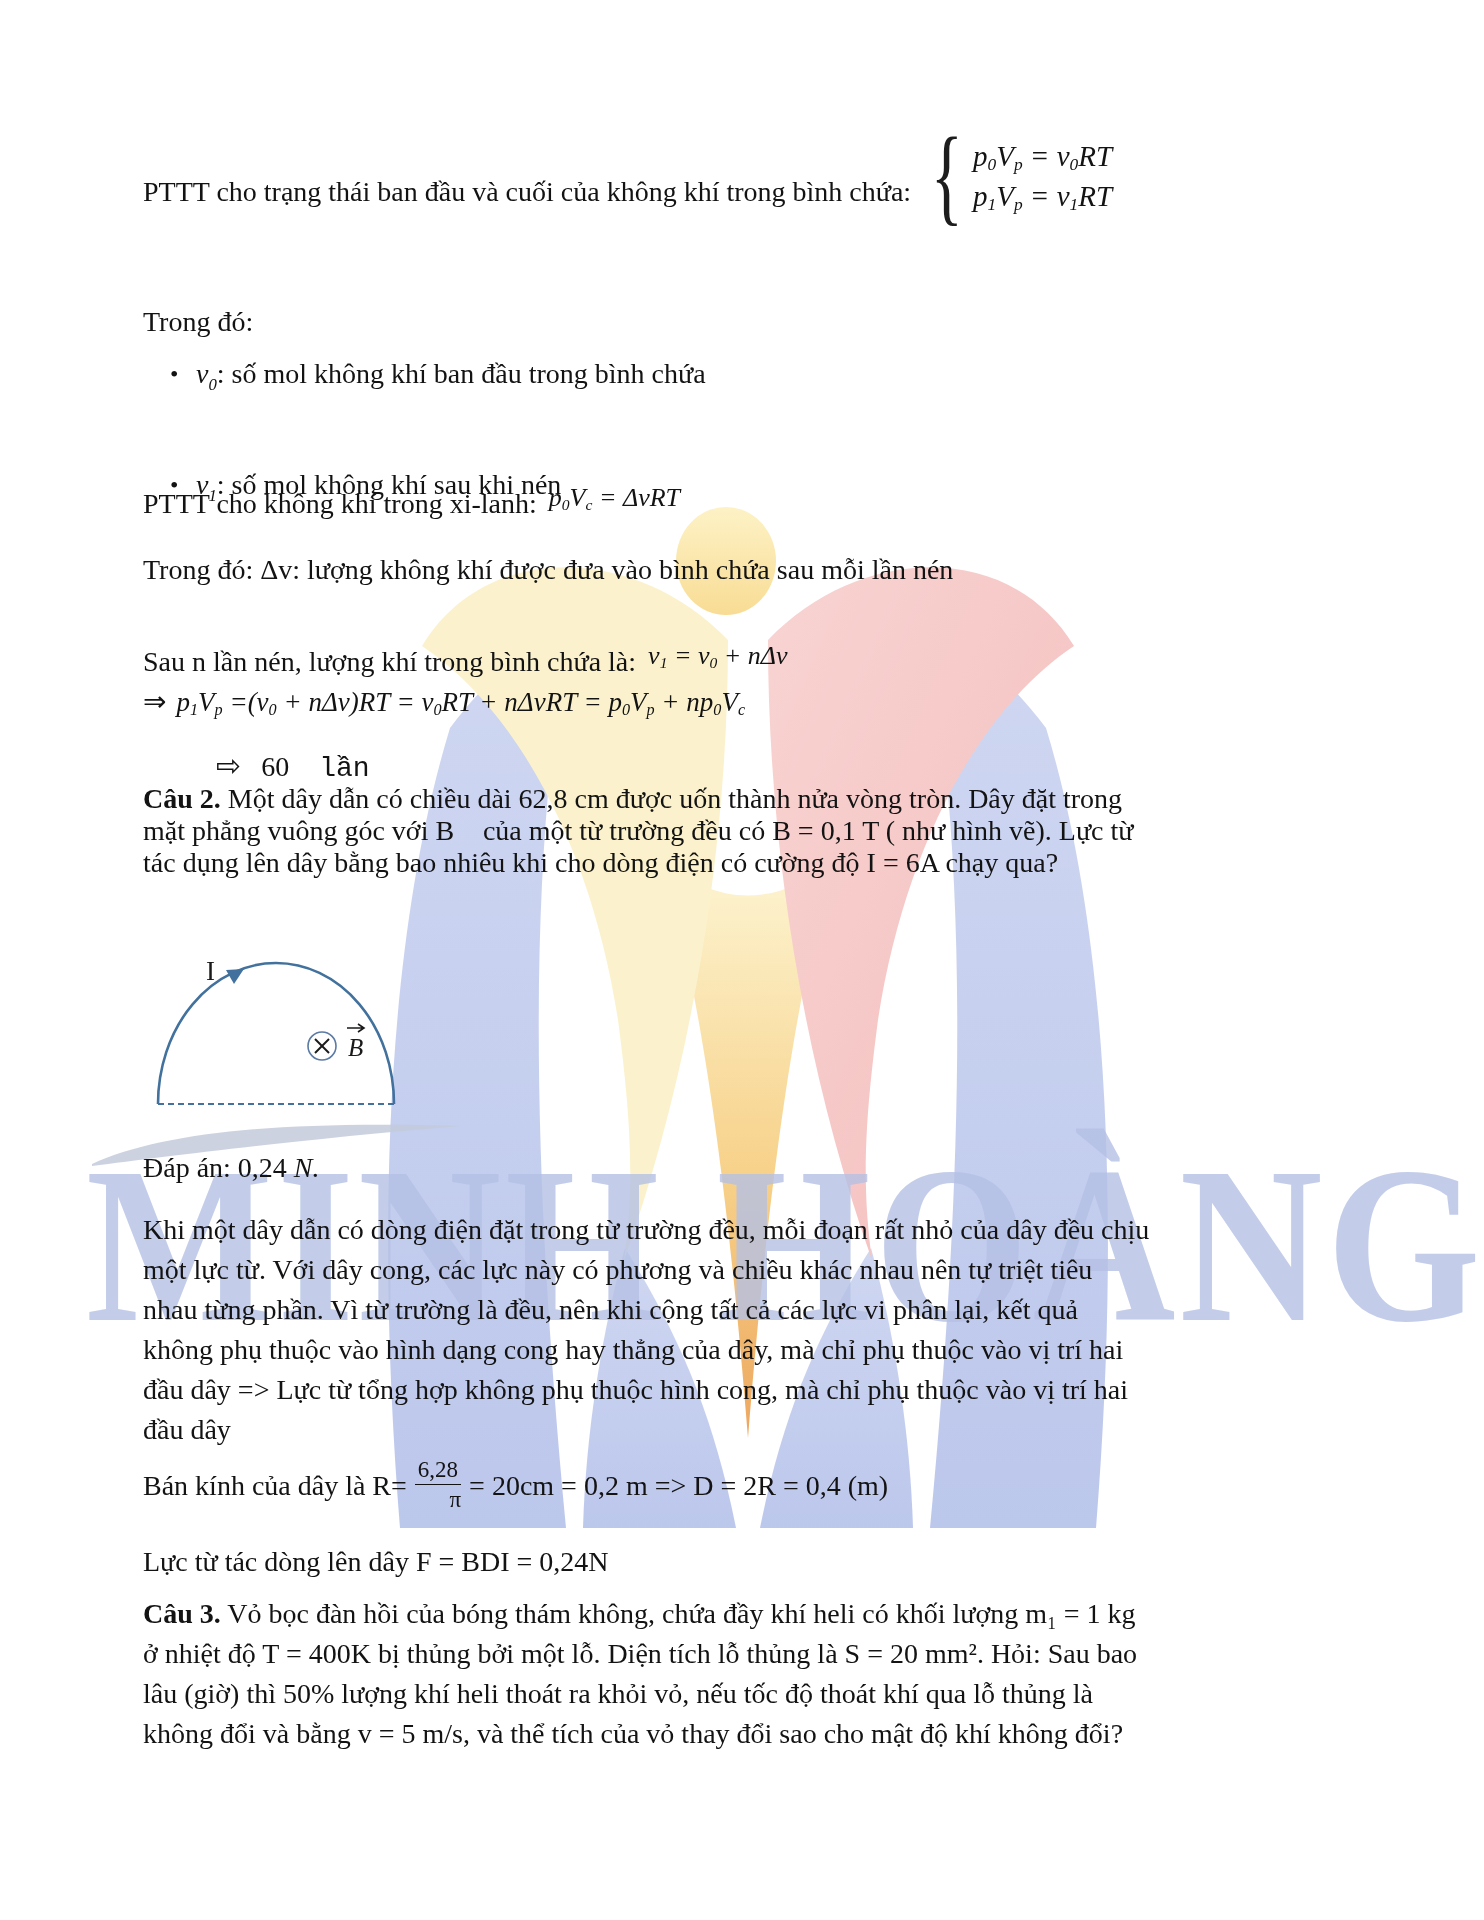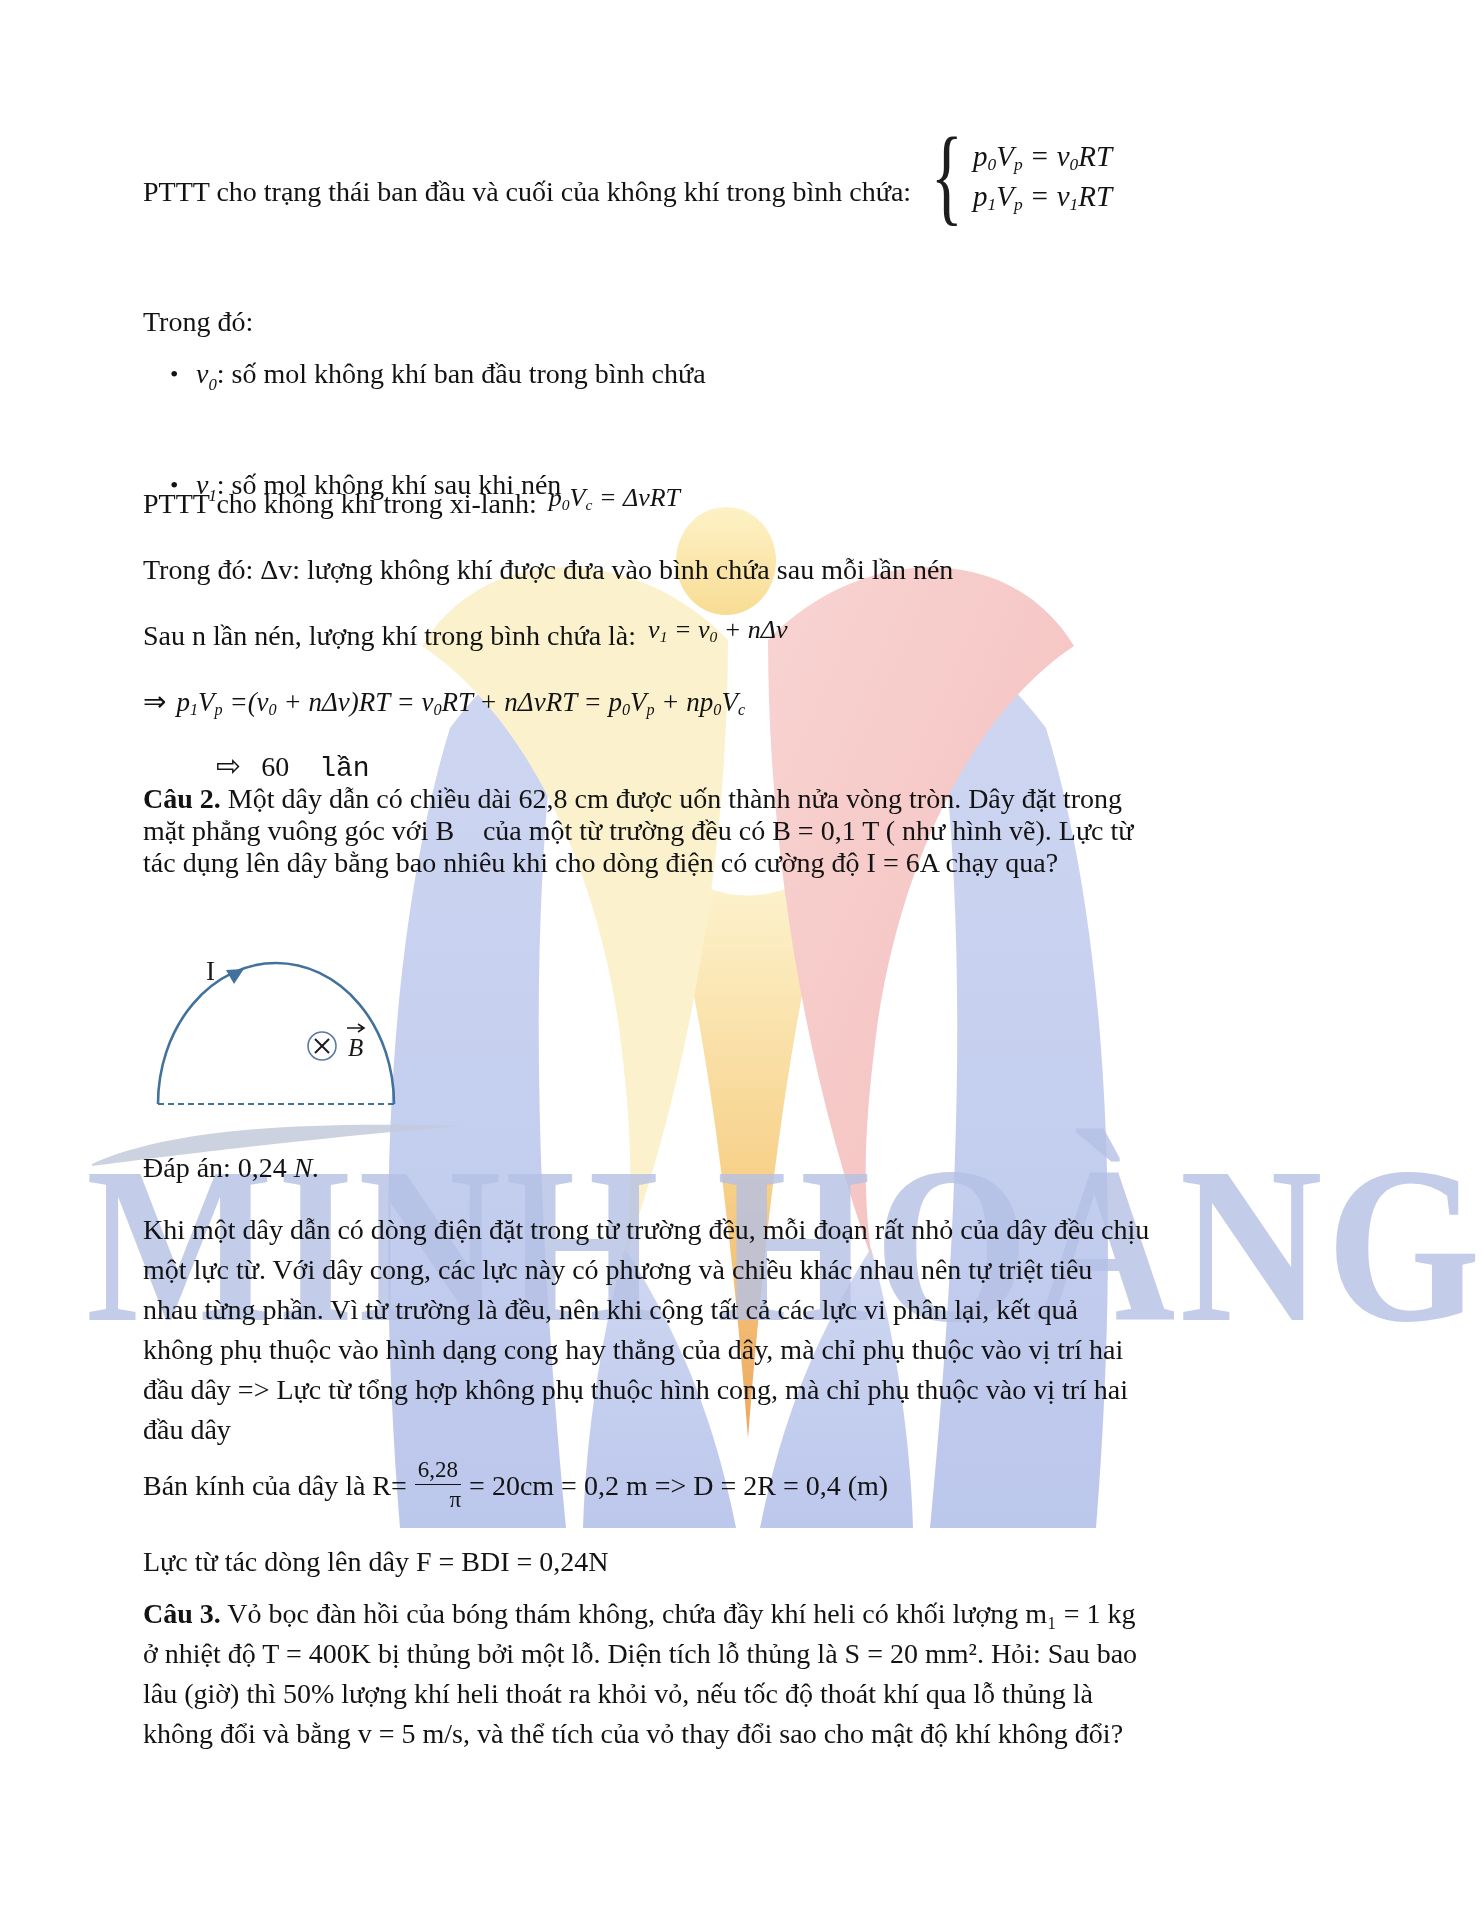--- a/index.html
+++ b/index.html
@@ -126,21 +126,21 @@
       <span class="dot">•</span><span class="fm">v</span><sub class="fm" style="font-size:60%">1</sub><span>: số mol không khí sau khi nén</span>
     </div>
 
     <div class="block row" style="top:482px;">
       <span>PTTT cho không khí trong xi-lanh:</span>
       <span class="fm raised" style="margin-left:12px; font-size:26px;">p<sub>0</sub>V<sub>c</sub> = ΔvRT</span>
     </div>
 
     <div class="block" style="top:548px;">Trong đó: Δv: lượng không khí được đưa vào bình chứa sau mỗi lần nén</div>
 
-    <div class="block row" style="top:614px;">
+    <div class="block row" style="top:640px;">
       <span>Sau n lần nén, lượng khí trong bình chứa là:</span>
       <span class="fm raised" style="margin-left:12px; font-size:26px;">v<sub>1</sub> = v<sub>0</sub> + nΔv</span>
     </div>
 
     <div class="block row" style="top:680px;">
       <span class="arrow" style="font-size:28px;">⇒</span>
       <span class="fm" style="margin-left:10px; font-size:27px;">p<sub>1</sub>V<sub>p</sub> =(v<sub>0</sub> + nΔv)RT = v<sub>0</sub>RT + nΔvRT = p<sub>0</sub>V<sub>p</sub> + np<sub>0</sub>V<sub>c</sub></span>
     </div>
 
     <div class="block row result-row" style="top:744px;">

